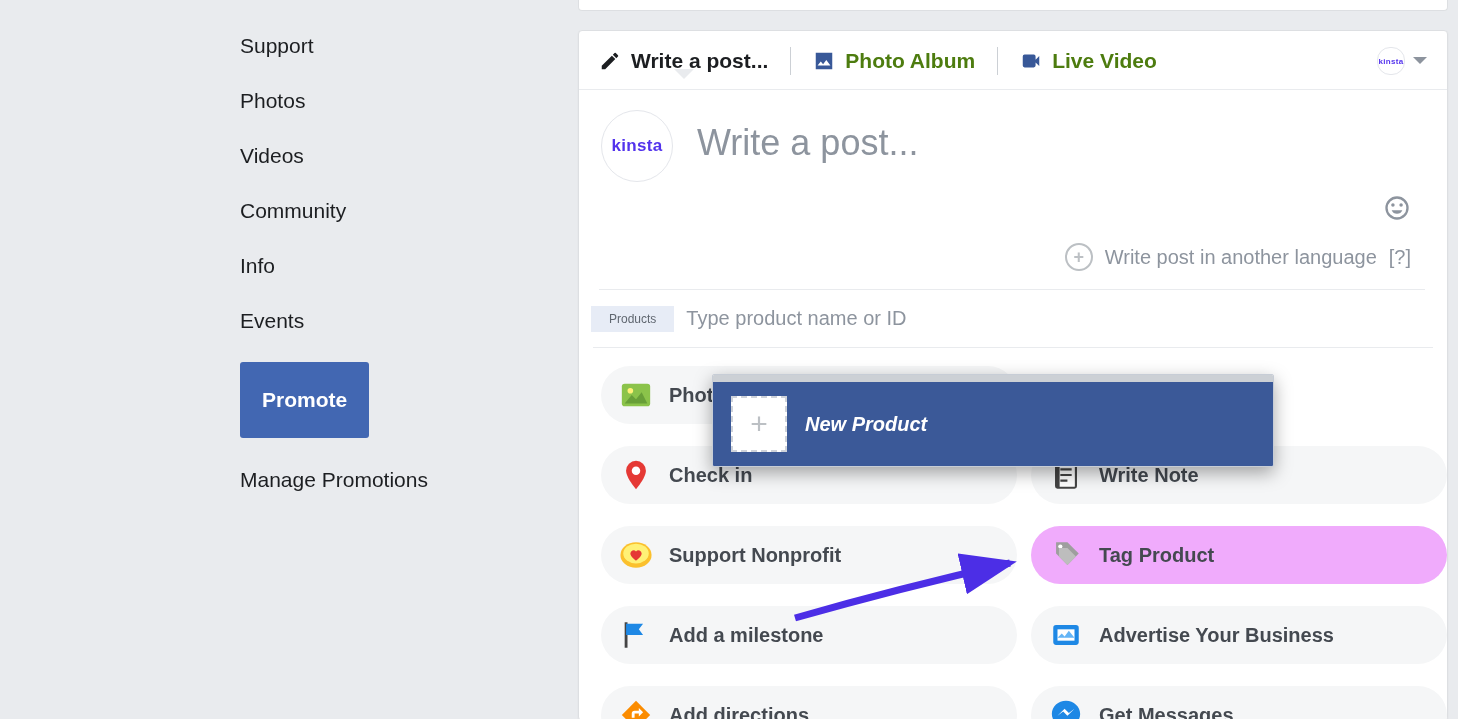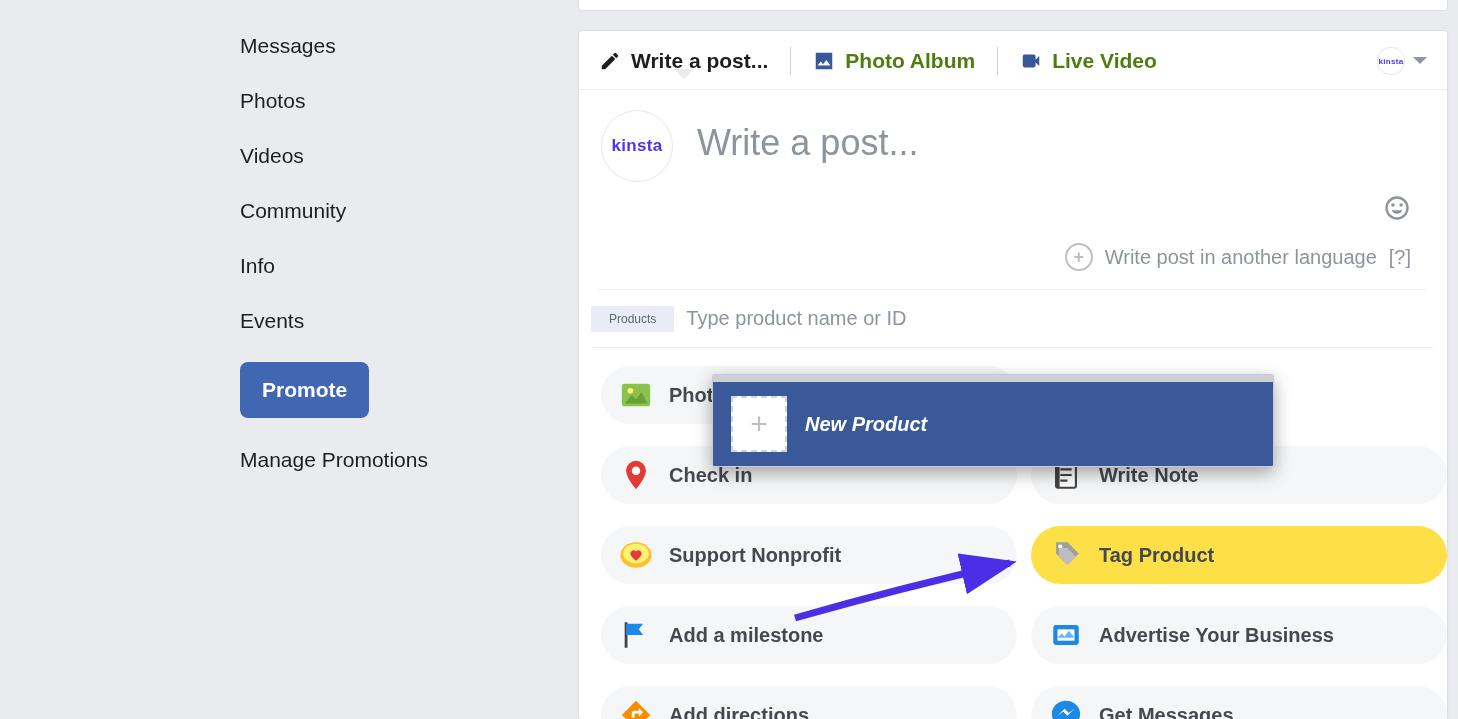--- a/index.html
+++ b/index.html
@@ -3,22 +3,22 @@
 <meta charset="utf-8">
 <style>
   html,body{margin:0;padding:0;width:1458px;height:719px;overflow:hidden;
     background:#e9ebee;font-family:Helvetica,Arial,sans-serif;color:#1c1e21;
     font-size:14px;-webkit-font-smoothing:antialiased;}
   .viewport{position:relative;width:1458px;height:719px;}
   
   .left-nav{position:absolute;left:240px;top:18px;width:300px;}
   .left-nav .nav-item{font-size:21px;color:#1c1e21;padding:17px 0;cursor:pointer;
     font-weight:500;line-height:1;}
-  .promote{display:inline-block;background:#4267b2;color:#fff;border-radius:8px;
-    padding:16px 22px;font-size:21px;font-weight:600;margin-top:14px;cursor:pointer;}
+  .promote{display:inline-block;background:#4267b2;color:#fff;border-radius:3px;
+    padding:26px 22px;font-size:21px;font-weight:600;margin-top:14px;cursor:pointer;}
   .manage-prom{font-size:21px;color:#1c1e21;padding-top:30px;cursor:pointer;}
   
   .card{position:absolute;left:578px;top:30px;width:868px;height:689px;
     background:#fff;border:1px solid #dddfe2;border-radius:4px;
     box-shadow:0 1px 2px rgba(0,0,0,.06);}
   .tabs{display:flex;align-items:center;padding:14px 20px 12px 20px;
     border-bottom:1px solid #e9ebee;}
   .tab{display:flex;align-items:center;gap:10px;font-size:21px;
     font-weight:700;color:#4d7c0f;cursor:pointer;padding:4px 0;}
   .tab.active{color:#1c1e21;position:relative;}
@@ -73,33 +73,33 @@
     font-size:30px;font-weight:400;}
   .dd-title{font-size:20px;font-weight:700;font-style:italic;}
   .dd-sub{font-size:18px;font-weight:400;margin-top:2px;}
   
   .actions{position:relative;padding:18px 16px 0 16px;}
   .actions-grid{display:grid;grid-template-columns:410px 410px;
     column-gap:20px;row-gap:22px;margin-left:6px;}
   .pill{display:flex;align-items:center;gap:16px;border-radius:36px;
     background:#f5f6f7;padding:12px 18px;cursor:pointer;width:380px;}
   .pill span.txt{font-size:20px;font-weight:700;color:#444950;}
-  .pill.sel{background:#fde047;}
+  .pill.sel{background:#f0abfc;}
   .ico{width:34px;height:34px;flex-shrink:0;}
   
   .arrow{position:absolute;left:780px;top:548px;width:260px;height:90px;
     z-index:40;pointer-events:none;}
 </style>
 </head>
 <body>
 
 <div class="viewport">
 
   <div class="left-nav">
-    <div class="nav-item">Messages</div>
+    <div class="nav-item">Support</div>
     <div class="nav-item">Photos</div>
     <div class="nav-item">Videos</div>
     <div class="nav-item">Community</div>
     <div class="nav-item">Info</div>
     <div class="nav-item">Events</div>
     <div class="promote">Promote</div>
     <div class="manage-prom">Manage Promotions</div>
   </div>
 
   <div style="position:absolute;left:578px;top:0;width:868px;height:10px;background:#fff;border:1px solid #dddfe2;border-top:none;border-radius:0 0 4px 4px;"></div>

